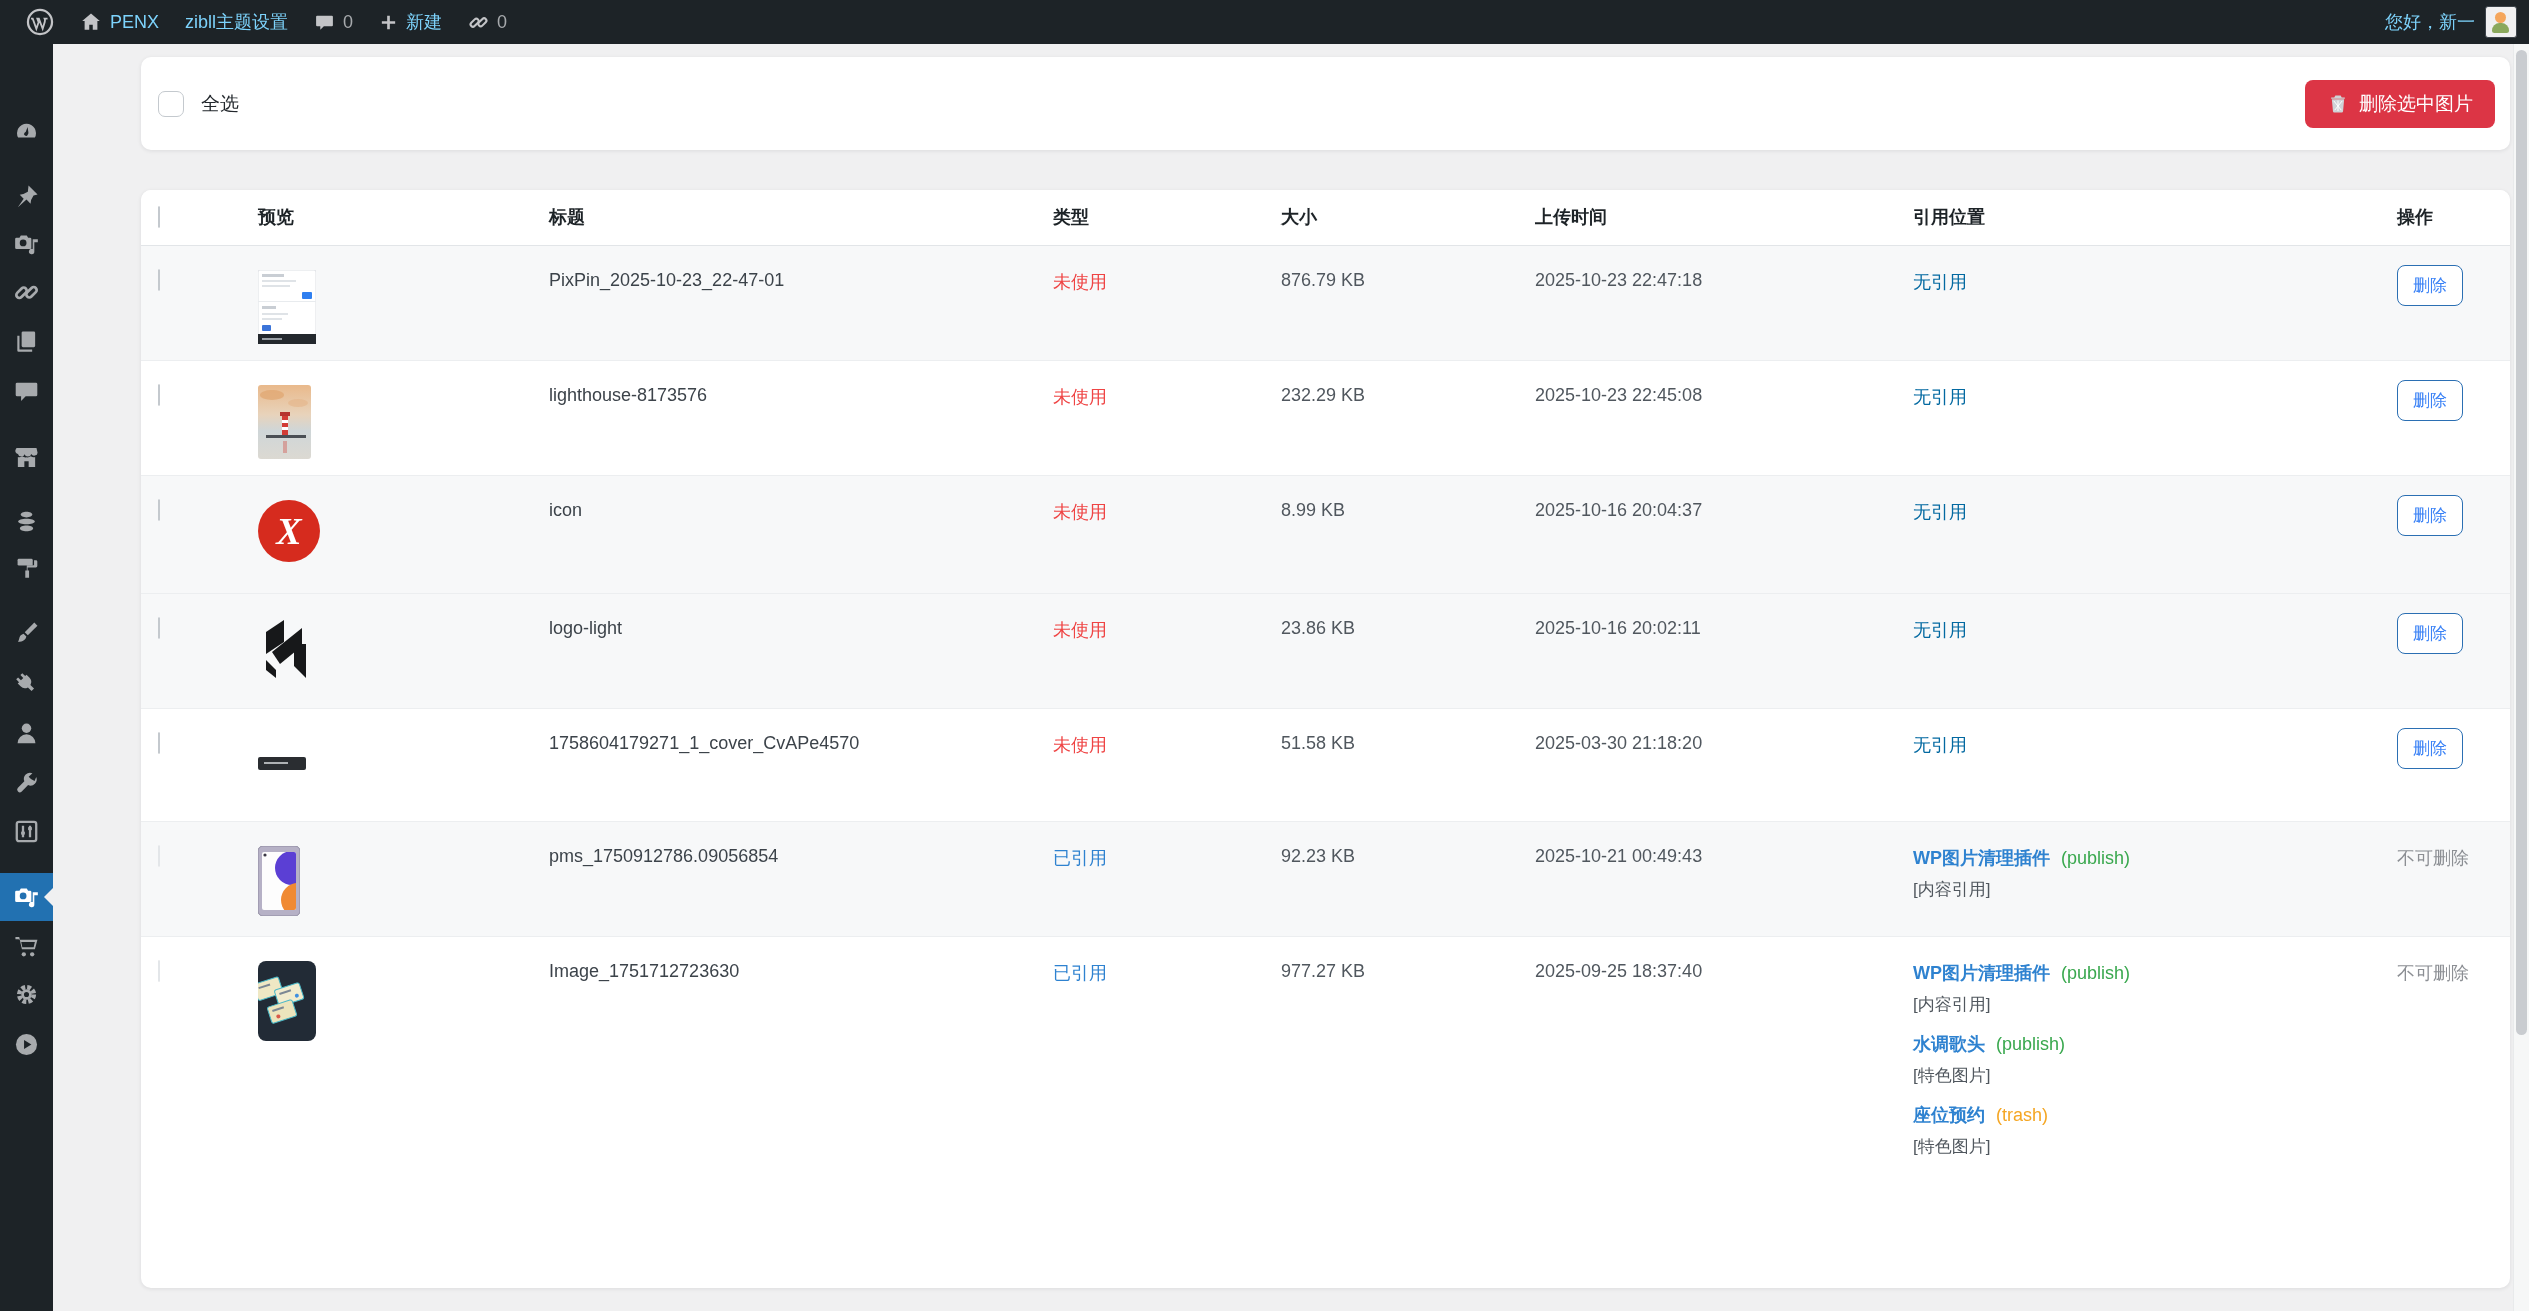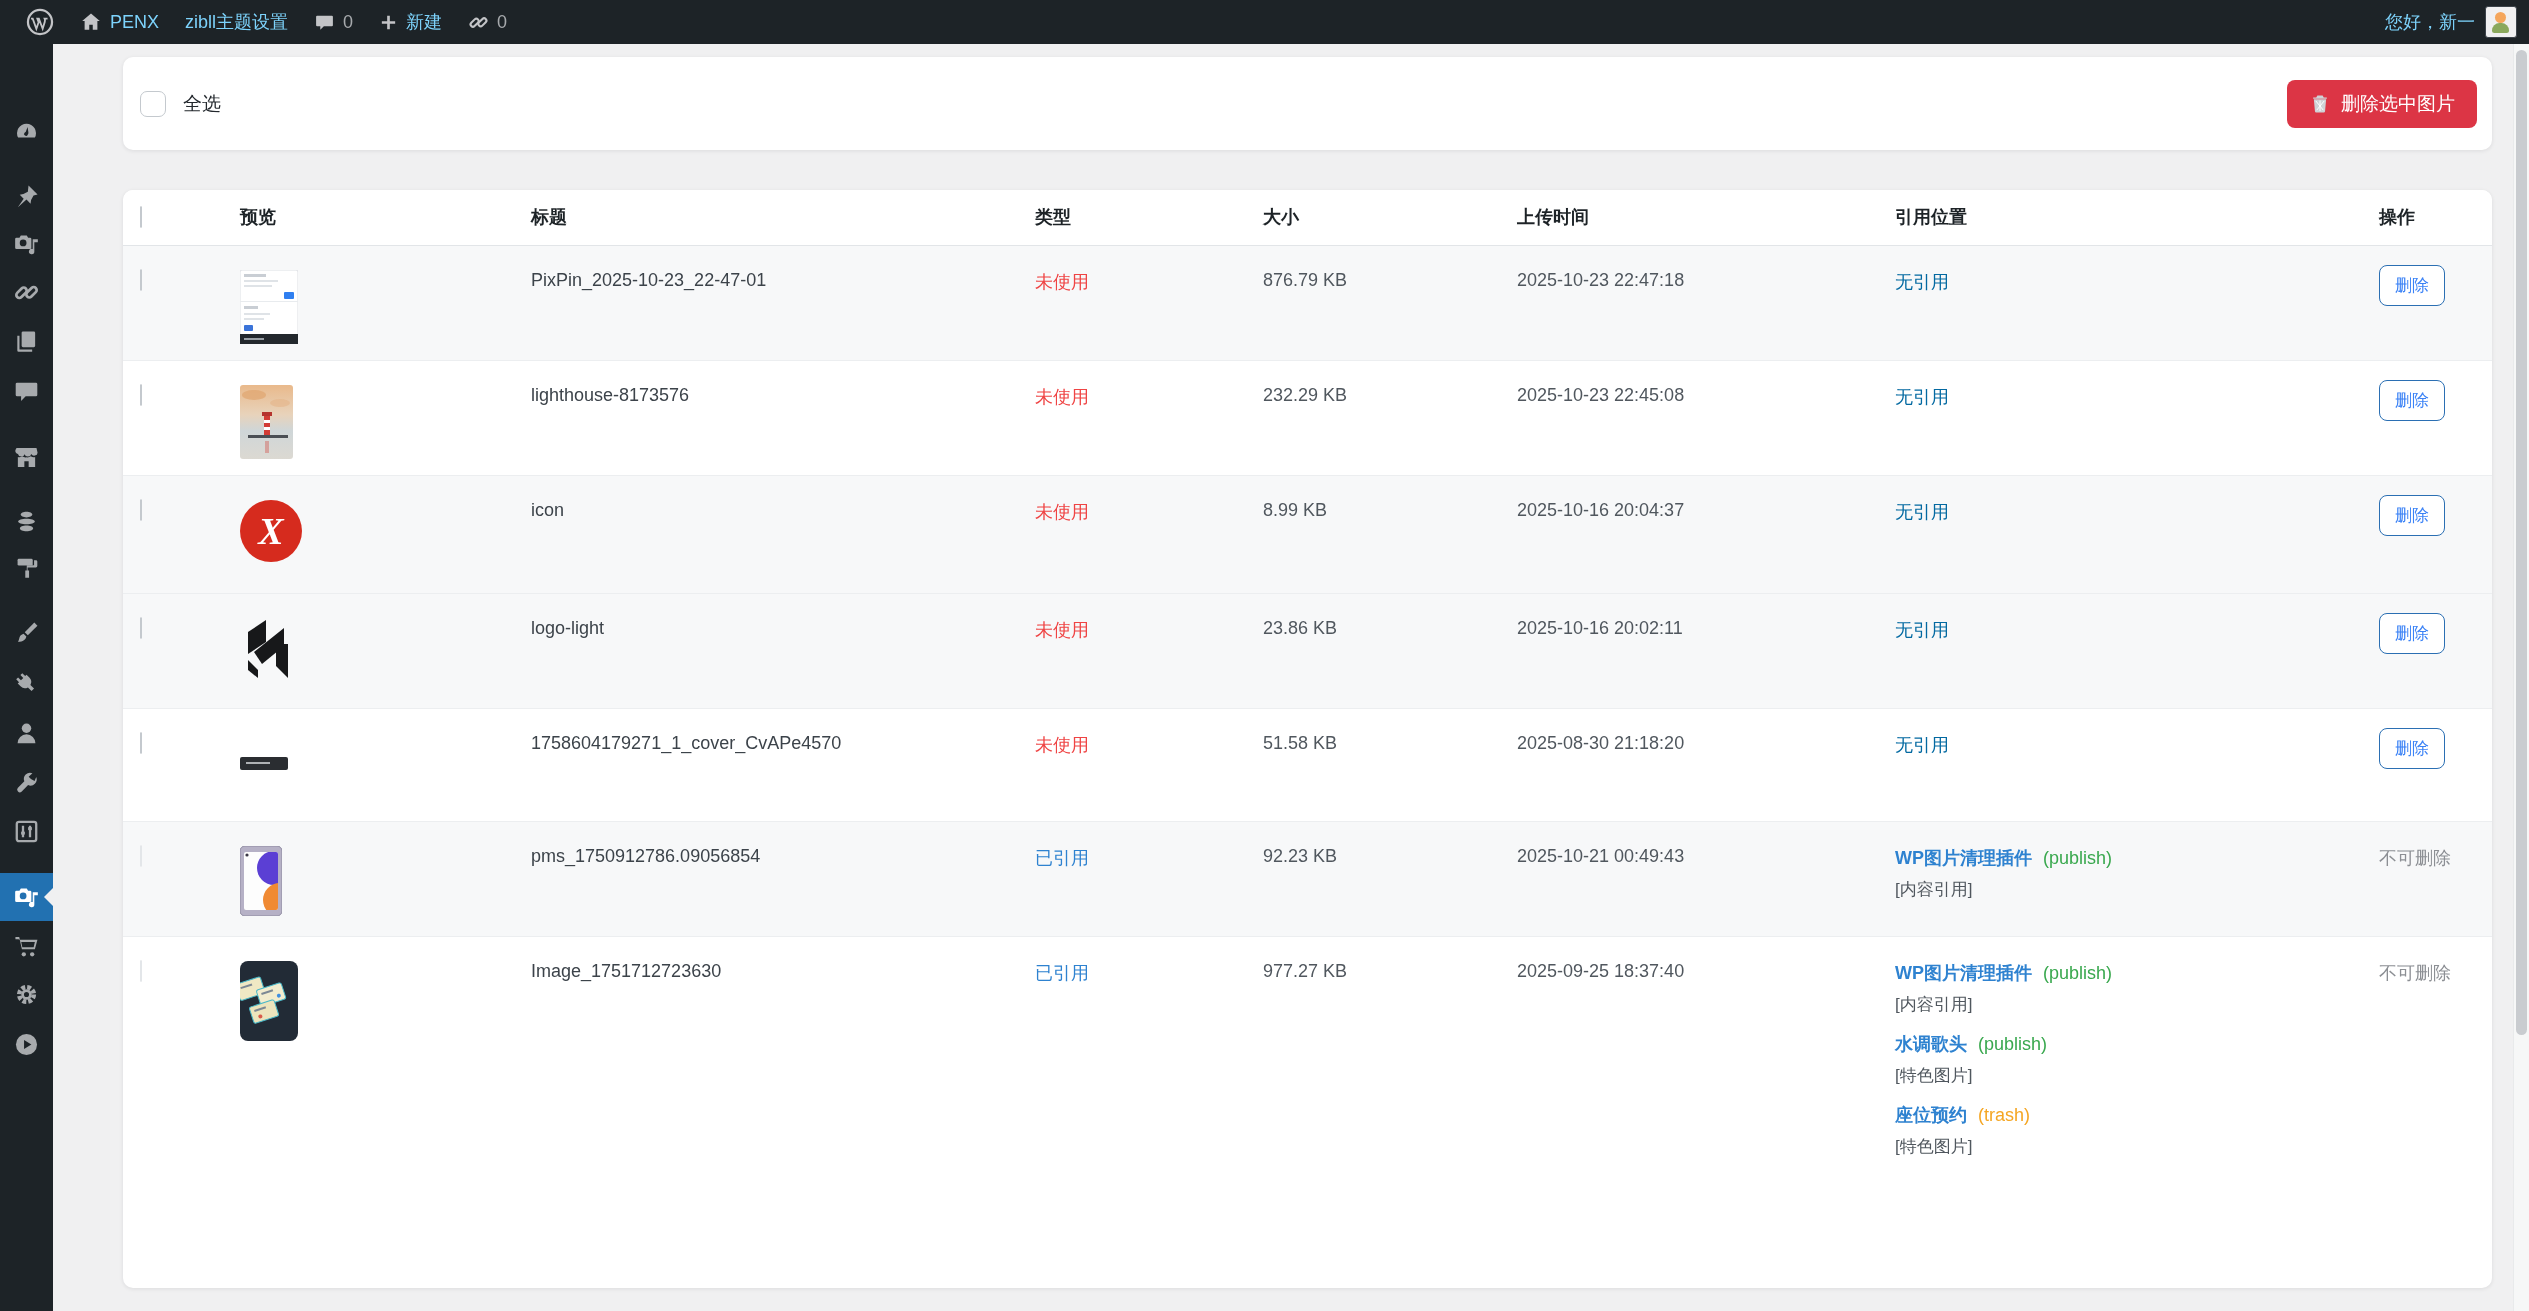--- a/index.html
+++ b/index.html
@@ -26,21 +26,21 @@
   
   .sidebar{position:absolute;left:0;top:44px;width:53px;height:1267px;background:#1d2327;z-index:40;}
   .sb-item{position:absolute;left:0;width:53px;height:48px;display:flex;align-items:center;justify-content:center;color:#a7aaad;cursor:pointer;}
   .sb-item svg{width:27px;height:27px;}
   .sb-item.active{background:#2271b1;color:#ffffff;}
   .sb-item.active::after{
     content:"";position:absolute;right:0;top:50%;margin-top:-9px;
     border-top:9px solid transparent;border-bottom:9px solid transparent;border-right:9px solid #f0f0f1;
   }
   
-  .card{position:absolute;background:#fff;border-radius:10px;box-shadow:0 1px 4px rgba(20,25,30,.09);}
+  .card{position:absolute;background:#fff;border-radius:10px;box-shadow:0 1px 4px rgba(20,25,30,.09);margin-left:18px;}
   .card.toolbar{left:123px;top:57px;width:2369px;height:93px;display:flex;align-items:center;padding:0;box-sizing:border-box;}
   .selectall{display:flex;align-items:center;gap:17px;margin-left:17px;}
   .selectall .lbl{font-size:19px;color:#23282d;}
   .cbx{width:26px;height:26px;border:1.6px solid #c4c9ce;border-radius:7px;background:#fff;cursor:pointer;box-sizing:border-box;}
   .cbx.disabled{border-color:#e3e6e9;background:#fdfdfd;cursor:default;}
   .btn-danger{
     margin-left:auto;margin-right:15px;height:48px;padding:0 22px;border:none;border-radius:8px;
     background:#dc3545;color:#fff;font-size:19px;display:flex;align-items:center;gap:10px;cursor:pointer;
     font-family:inherit;
   }
@@ -445,21 +445,21 @@
       <tr class="r" style="height:113px">
         <td class="cell-check"><span class="cbx"></span></td>
         <td>
             <div class="thumb-strip">
               <i></i>
             </div>
           </td>
         <td><span class="title-text">1758604179271_1_cover_CvAPe4570</span></td>
         <td><span class="type-unused">未使用</span></td>
         <td class="sizecol"><span>51.58 KB</span></td>
-        <td class="timecol"><span>2025-08-30 21:18:20</span></td>
+        <td class="timecol"><span>2025-03-30 21:18:20</span></td>
         <td><span class="muted">无引用</span></td>
         <td><button class="btn-del">删除</button></td>
       </tr>
 
       <tr class="r striped" style="height:115px">
         <td class="cell-check"><span class="cbx disabled"></span></td>
         <td>
           <svg class="thumb" width="42" height="70">
             <defs>
                 <clipPath id="tscr">

